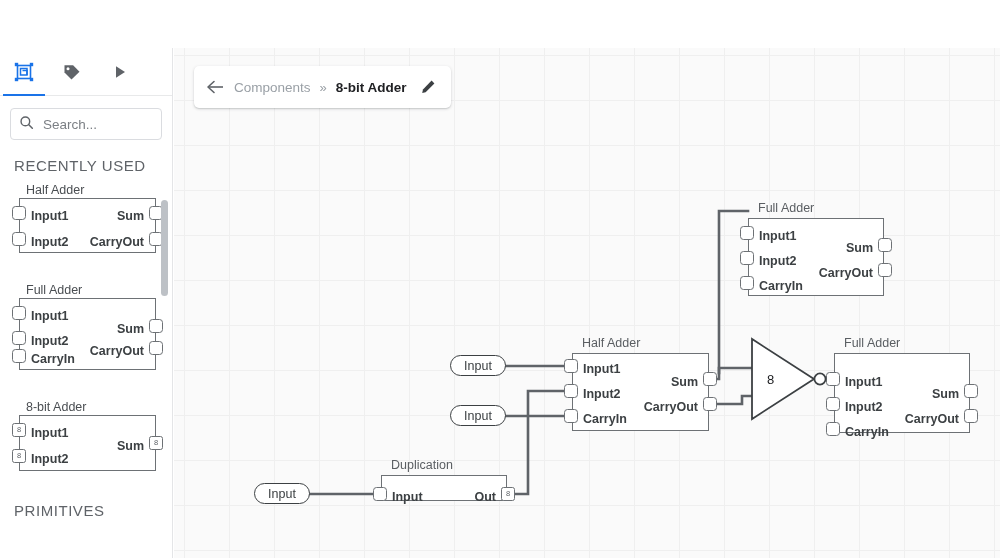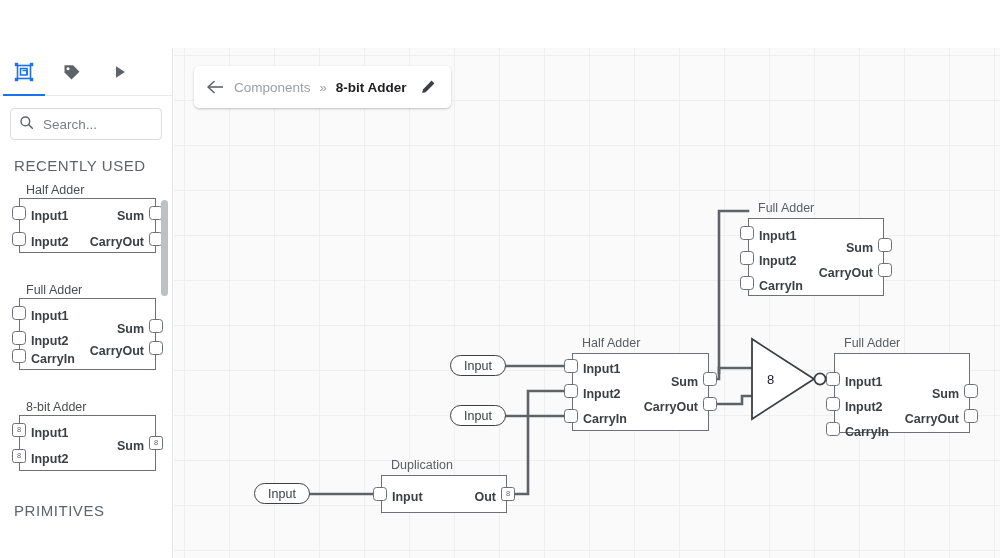--- a/index.html
+++ b/index.html
@@ -352,21 +352,21 @@
       <div class="pin left" style="top:44px"></div>
       <div class="pin-label l" style="top:48px">Input2</div>
       <div class="pin left" style="top:69px"></div>
       <div class="pin-label l" style="top:73px">CarryIn</div>
       <div class="pin right" style="top:31px"></div>
       <div class="pin-label r" style="top:35px">Sum</div>
       <div class="pin right" style="top:56px"></div>
       <div class="pin-label r" style="top:60px">CarryOut</div>
     </div>
 
-    <div class="node" style="left:207px; top:427px; width:126px; height:38px">
+    <div class="node" style="left:207px; top:427px; width:126px; height:26px">
       <div class="node-title">Duplication</div>
       <div class="node-body"></div>
       <div class="pin left" style="top:12px"></div>
       <div class="pin-label l" style="top:16px">Input</div>
       <div class="pin bus right" style="top:12px">8</div>
       <div class="pin-label r" style="top:16px">Out</div>
     </div>
 
     <svg style="position:absolute; left:576px; top:288px; width:78px; height:86px">
       <path d="M2 3 L2 83 L64 43 Z" fill="#ffffff" stroke="#3c4043" stroke-width="1.8" stroke-linejoin="miter"></path>

